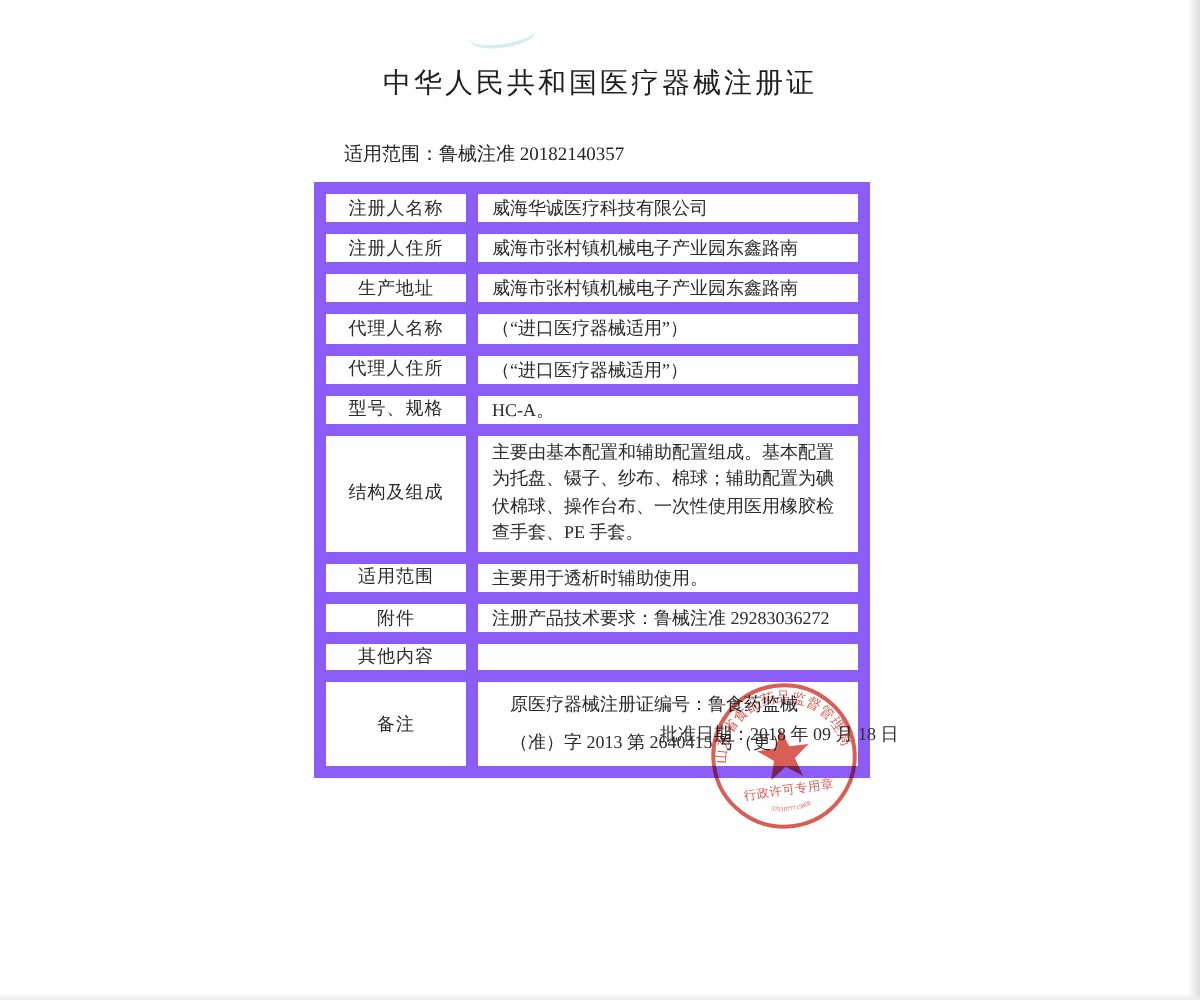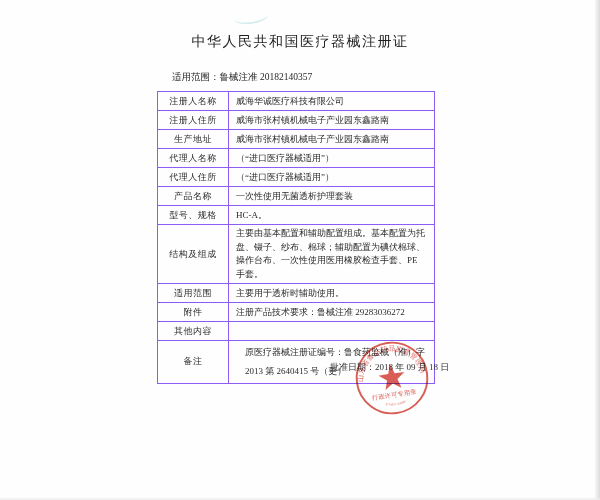--- a/index.html
+++ b/index.html
@@ -15,21 +15,21 @@
     border-bottom:2px solid rgba(140,205,210,0.35);border-radius:50%;transform:rotate(-8deg);}
   .title{
     position:absolute;top:33px;left:0;width:100%;text-align:center;
     font-size:14px;letter-spacing:1.5px;color:#1f1f1f;font-weight:500;
   }
   .cert-line{position:absolute;top:71px;left:172px;font-size:9.5px;color:#262626;}
   .cert-table{
     position:absolute;left:157px;top:91px;width:278px;
     border-collapse:collapse;table-layout:fixed;font-size:9px;color:#2b2b2b;
   }
-  .cert-table td{border:1px solid #8b5cf6;padding:0;vertical-align:middle;margin-top:48px;}
+  .cert-table td{border:6px solid #8b5cf6;padding:0;vertical-align:middle;margin-top:48px;}
   .cert-table td.lbl{width:70px;text-align:center;letter-spacing:0.5px;}
   .cert-table td.val{padding:1px 6px 1px 7px;text-align:left;line-height:1.35;}
   .cert-table tr{height:19px;}
   .cert-table tr.row-structure{height:40px;}
   .cert-table tr.row-structure td.val{line-height:1.5;padding:2px 8px 2px 7px;}
   .cert-table tr.row-remark{height:41px;}
   .cert-table tr.row-remark td.val{line-height:2.1;padding:2px 8px 2px 16px;}
   .footer-dept{position:absolute;left:157px;top:361px;font-size:9px;color:#303030;}
   .footer-date{position:absolute;left:330px;top:361px;font-size:9px;color:#303030;}
   .footer-valid{position:absolute;left:330px;top:375px;font-size:9px;color:#303030;}
@@ -65,24 +65,20 @@
         <td class="lbl">生产地址</td>
         <td class="val">威海市张村镇机械电子产业园东鑫路南</td>
       </tr>
       <tr>
         <td class="lbl">代理人名称</td>
         <td class="val">（“进口医疗器械适用”）</td>
       </tr>
       <tr>
         <td class="lbl">代理人住所</td>
         <td class="val">（“进口医疗器械适用”）</td>
-      </tr>
-      <tr>
-        <td class="lbl">产品名称</td>
-        <td class="val">一次性使用无菌透析护理套装</td>
       </tr>
       <tr>
         <td class="lbl">型号、规格</td>
         <td class="val">HC-A。</td>
       </tr>
       <tr class="row-structure">
         <td class="lbl">结构及组成</td>
         <td class="val">主要由基本配置和辅助配置组成。基本配置为托盘、镊子、纱布、棉球；辅助配置为碘伏棉球、操作台布、一次性使用医用橡胶检查手套、PE 手套。</td>
       </tr>
       <tr>

